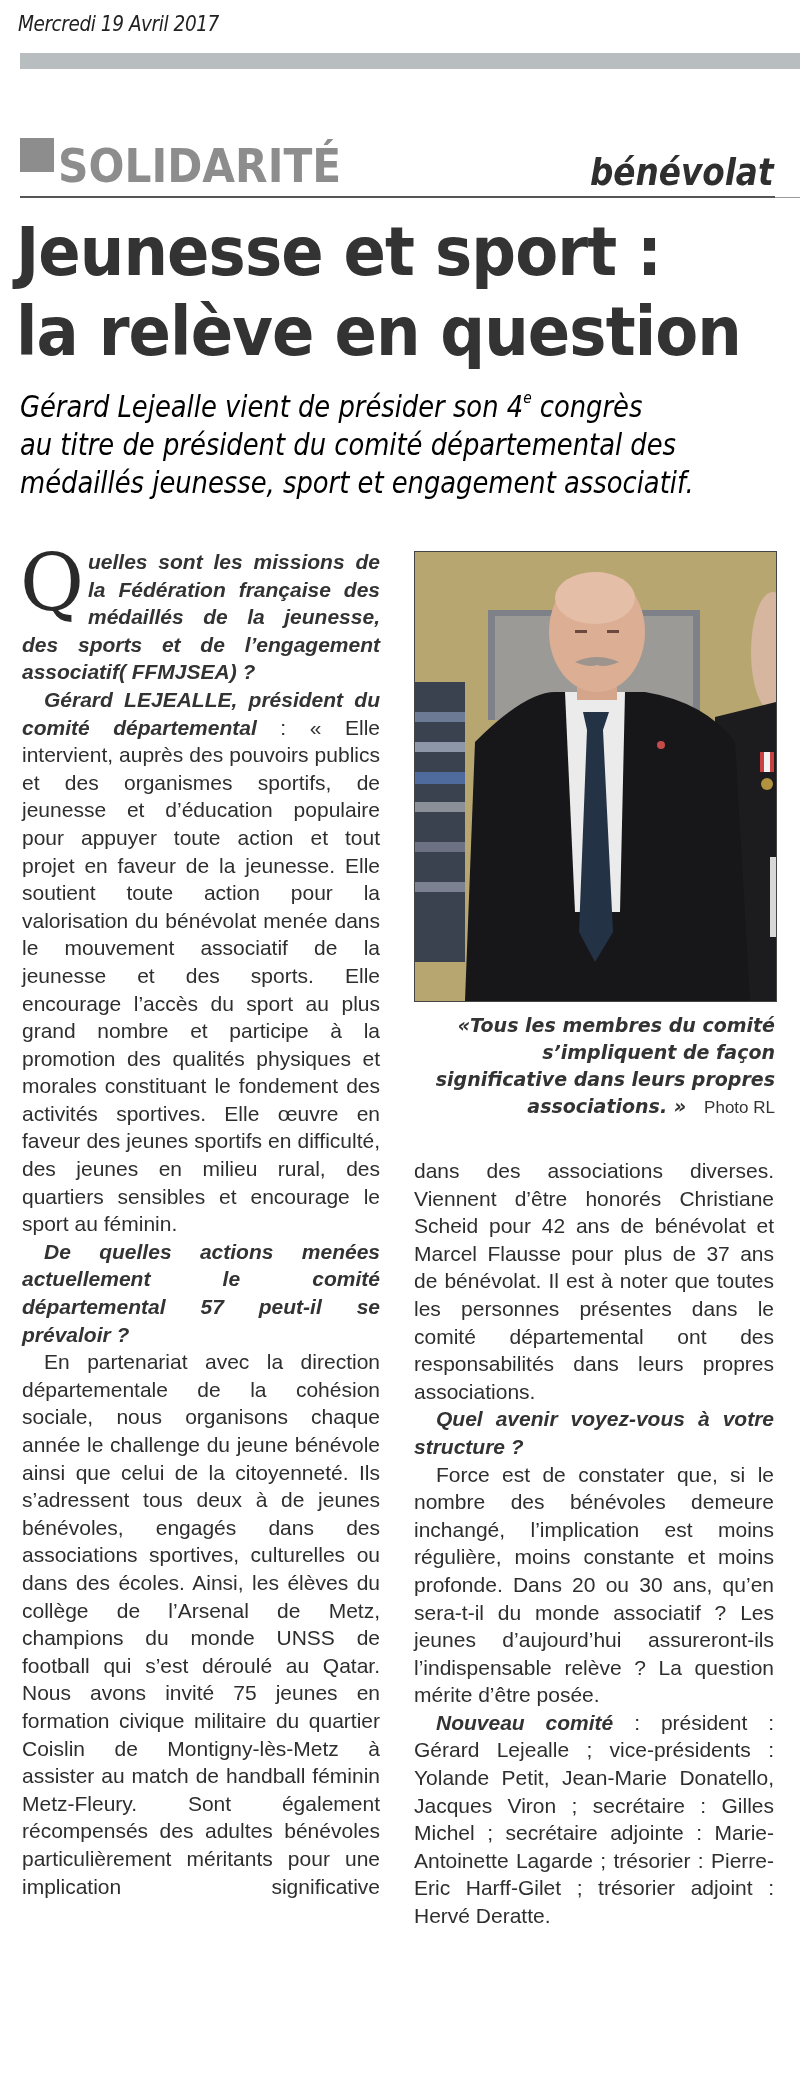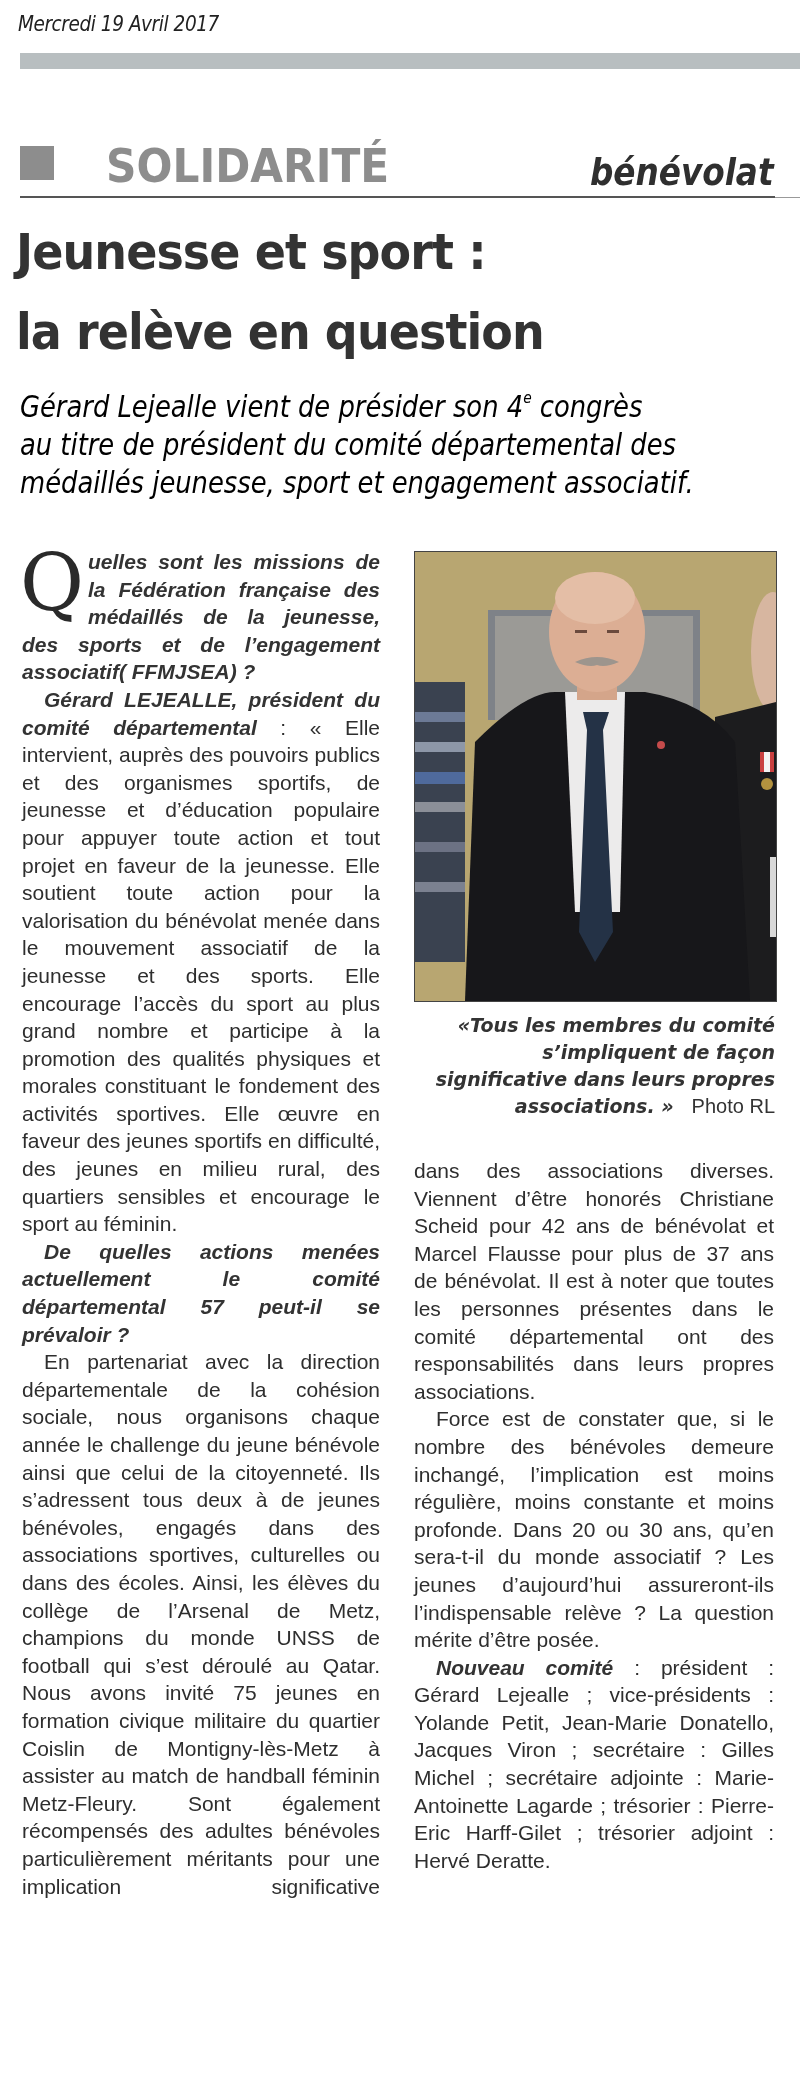--- a/index.html
+++ b/index.html
@@ -1,47 +1,47 @@
 <!DOCTYPE html>
 <html><head>
 <meta charset="utf-8">
 <style>
   html, body { margin: 0; padding: 0; background: #ffffff; }
   body { width: 800px; height: 2085px; position: relative; overflow: hidden; color: #2e2e2e; font-family: "Liberation Sans", sans-serif; }
 
   .date { position: absolute; left: 18px; top: 12px; font-family: "DejaVu Sans", sans-serif; font-style: italic; font-size: 21px; letter-spacing: -0.5px; color: #222; transform: scaleX(0.88); transform-origin: left top; }
   .top-bar { position: absolute; left: 20px; top: 53px; width: 780px; height: 16px; background: #b8bec0; }
 
-  .rubric { position: absolute; left: 20px; top: 138px; height: 56px; display: flex; align-items: center; gap: 48px; }
+  .rubric { position: absolute; left: 20px; top: 138px; height: 56px; display: flex; align-items: flex-start; }
   .rubric-square { width: 34px; height: 34px; background: #8d8d8d; margin-right: 4px; margin-bottom: 6px; }
   .rubric-text { font-family: "DejaVu Sans", sans-serif; font-weight: bold; font-size: 46px; color: #8d8d8d; letter-spacing: 0px; line-height: 56px; transform: scaleX(0.92); transform-origin: left bottom; }
   .subrubric { position: absolute; right: 26px; top: 148px; font-family: "DejaVu Sans", sans-serif; font-weight: bold; font-style: italic; font-size: 38px; color: #2f2f2f; line-height: 48px; transform: scaleX(0.86); transform-origin: right bottom; }
   .rubric-rule { position: absolute; left: 20px; top: 196px; width: 755px; height: 2px; background: #555; }
   .rubric-rule-tail { position: absolute; left: 775px; top: 197px; width: 25px; height: 1px; background: #999; }
 
-  .headline { position: absolute; left: 16px; top: 212px; width: 780px; font-family: "DejaVu Sans", sans-serif; font-weight: bold; font-size: 50px; line-height: 80px; color: #333; letter-spacing: -1px; }
+  .headline { position: absolute; left: 16px; top: 212px; width: 780px; font-family: "DejaVu Sans", sans-serif; font-weight: bold; font-size: 68px; line-height: 80px; color: #333; letter-spacing: -1px; }
   .headline .line { display: block; transform: scaleX(0.92); transform-origin: left center; white-space: nowrap; }
 
   .subtitle { position: absolute; left: 20px; top: 388px; width: 780px; font-family: "DejaVu Sans", sans-serif; font-style: italic; font-size: 30px; line-height: 38px; color: #000000; }
   .subtitle .line { display: block; transform: scaleX(0.86); transform-origin: left center; white-space: nowrap; }
   .subtitle sup { font-size: 16px; vertical-align: 14px; line-height: 0; }
 
   .col { position: absolute; font-family: "Liberation Sans", sans-serif; font-size: 21px; line-height: 27.6px; color: #2e2e2e; text-align: justify; }
   .col-left { left: 22px; top: 548px; width: 358px; }
   .col-right { left: 414px; top: 1157px; width: 360px; }
   .col p { margin: 0; text-indent: 22px; hyphens: manual; }
   .col p.noindent { text-indent: 0; }
   .col .q { font-weight: bold; color: #333; font-style: italic; }
   .dropcap { float: left; font-family: "DejaVu Serif", serif; font-size: 78px; line-height: 62px; margin: 4px 4px 0 -2px; color: #2a2a2a; }
 
   .photo { position: absolute; left: 414px; top: 551px; width: 361px; height: 449px; border: 1px solid #444; background: #b7a472; overflow: hidden; }
   .photo svg { display: block; }
 
   .caption { position: absolute; left: 414px; top: 1012px; width: 361px; text-align: right; font-family: "DejaVu Sans", sans-serif; font-weight: bold; font-style: italic; font-size: 19px; line-height: 27px; color: #333; }
-  .caption .credit { font-family: "Liberation Sans", sans-serif; font-weight: normal; font-style: normal; font-size: 20px; margin-left: 18px; text-align: center; }
+  .caption .credit { font-family: "Liberation Sans", sans-serif; font-weight: normal; font-style: normal; font-size: 17px; margin-left: 18px; text-align: center; }
 </style>
 </head>
 <body>
 
 <div class="date">Mercredi 19 Avril 2017</div>
 <div class="top-bar"></div>
 
 <div class="rubric">
   <div class="rubric-square"></div>
   <div class="rubric-text">SOLIDARITÉ</div>
@@ -111,15 +111,16 @@
     <rect x="192" y="78" width="12" height="3" fill="#6b4a3d"></rect>
   </svg>
 </div>
 
 <div class="caption">
   <span>«Tous les membres du comité s’impliquent de façon significative dans leurs propres associations. »</span><span class="credit">Photo RL</span>
 </div>
 
 <div class="col col-right">
   <p class="noindent">dans des associations diverses. Viennent d’être honorés Christiane Scheid pour 42 ans de bénévolat et Marcel Flausse pour plus de 37 ans de bénévolat. Il est à noter que toutes les personnes présentes dans le comité départemental ont des responsabilités dans leurs propres associations.</p>
+  <p class="q">Quel avenir voyez-vous à votre structure ?</p>
   <p>Force est de constater que, si le nombre des bénévoles demeure inchangé, l’implication est moins régulière, moins constante et moins profonde. Dans 20 ou 30 ans, qu’en sera-t-il du monde associatif ? Les jeunes d’aujourd’hui assureront-ils l’indispensable relève ? La question mérite d’être posée.</p>
   <p><span class="q">Nouveau comité</span><span> : président : Gérard Lejealle ; vice-présidents : Yolande Petit, Jean-Marie Donatello, Jacques Viron ; secrétaire : Gilles Michel ; secrétaire adjointe : Marie-Antoinette Lagarde ; trésorier : Pierre-Eric Harff-Gilet ; trésorier adjoint : Hervé Deratte.</span></p>
 </div>
 
 </body></html>

